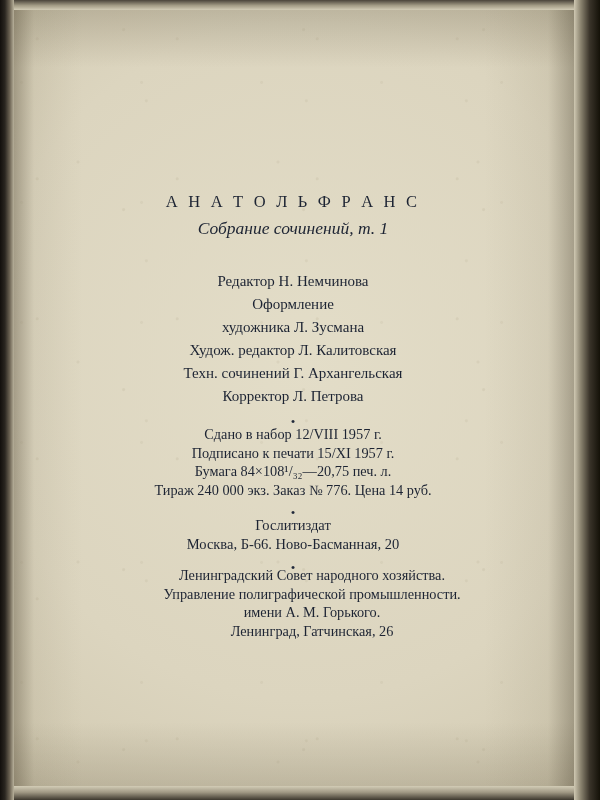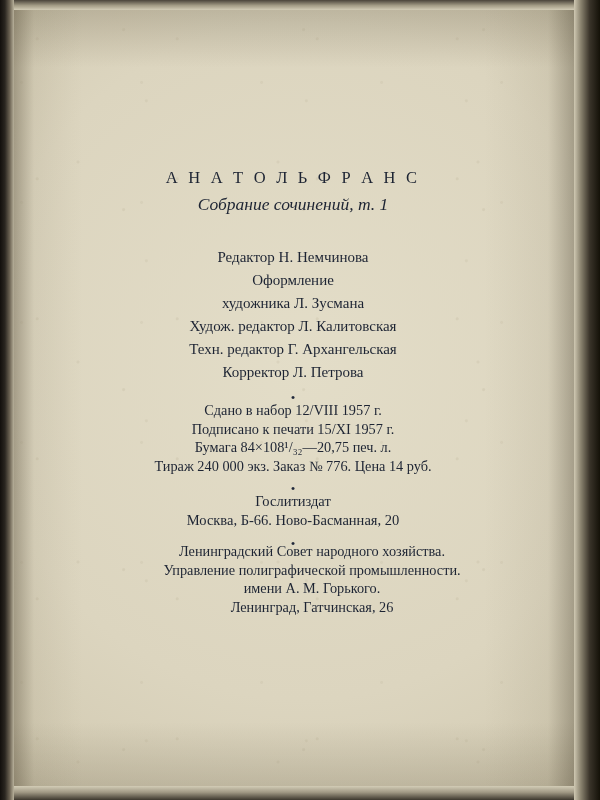--- a/index.html
+++ b/index.html
@@ -82,20 +82,21 @@
     left: 12px; top: 8px;
     width: 562px; height: 784px;
     z-index: 4;
     color: #1d2433;
     text-align: center;
   }
   .block {
     position: absolute;
     left: 0; width: 562px;
     text-align: center;
+    margin-top: 24px;
   }
   .author {
     top: 160px;
     font-size: 16.5px;
     letter-spacing: 3.2px;
     font-weight: 400;
   }
   .series {
     top: 186px;
     font-size: 17.5px;
@@ -140,21 +141,21 @@
   <div class="colophon">
 
     <div class="block author">А Н А Т О Л Ь   Ф Р А Н С</div>
     <div class="block series">Собрание сочинений, т. 1</div>
 
     <div class="block credits">
       <div class="line">Редактор Н. Немчинова</div>
       <div class="line">Оформление</div>
       <div class="line">художника Л. Зусмана</div>
       <div class="line">Худож. редактор Л. Калитовская</div>
-      <div class="line">Техн. редактор Г. Архангельская</div>
+      <div class="line">Техн. сочинений Г. Архангельская</div>
       <div class="line">Корректор Л. Петрова</div>
       <div class="dot dot-sep">•</div>
     </div>
 
     <div class="block imprint">
       <div class="line">Сдано в набор 12/VIII 1957 г.</div>
       <div class="line">Подписано к печати 15/XI 1957 г.</div>
       <div class="line">Бумага 84×108¹/₃₂—20,75 печ. л.</div>
       <div class="line">Тираж 240 000 экз. Заказ № 776. Цена 14 руб.</div>
       <div class="dot dot-sep">•</div>

